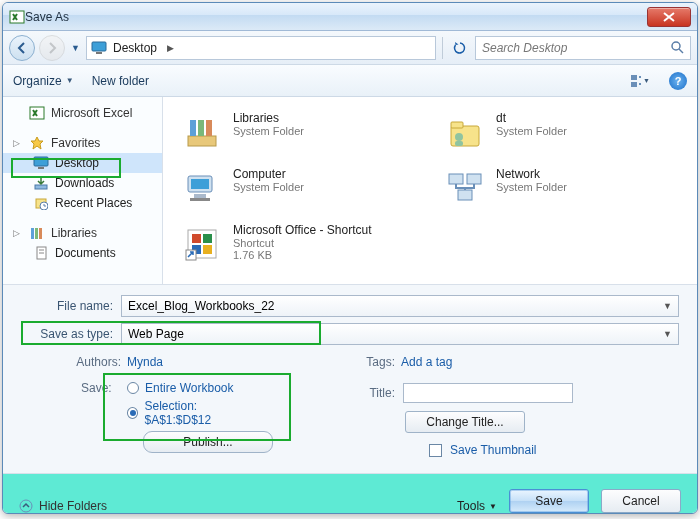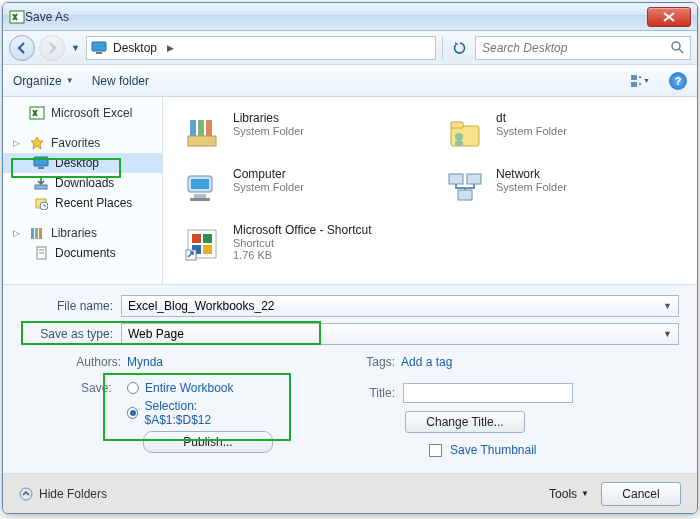--- a/index.html
+++ b/index.html
@@ -66,21 +66,21 @@
   .radio.checked::after { content:""; width:6px; height:6px; border-radius:50%; background:#2a6bb6;}
   .pubbtn { width:130px; height:22px; margin: 4px 0 0 34px; background:linear-gradient(#fdfdfe,#e6ecf2); border:1px solid #9fb3c8; border-radius:3px; display:flex; align-items:center; justify-content:center; color:#222;}
 
   .rightcol { flex:1; padding-left:10px;}
   .rightline { display:flex; align-items:center; gap:8px; margin-bottom:8px;}
   .rightline .rlbl { width:40px; text-align:right; color:#5a6c82;}
   .titleinput { width:170px; height:20px; border:1px solid #aab9cb; background:#fff;}
   .chgbtn { width:120px; height:22px; background:linear-gradient(#fdfdfe,#e6ecf2); border:1px solid #9fb3c8; border-radius:3px; display:flex; align-items:center; justify-content:center; color:#222; margin-left:50px;}
   .cbx { width:13px; height:13px; border:1px solid #6a87a5; background:#fff;}
 
-  .footer { height:40px; border-top:1px solid #d8e0ea; background:#e5e5e5; display:flex; align-items:center; padding:0 16px; gap:12px;}
+  .footer { height:40px; border-top:1px solid #d8e0ea; background:#5eead4; display:flex; align-items:flex-end; padding:0 16px; gap:12px;}
   .hide-folders { display:flex; align-items:center; gap:6px; color:#333;}
   .footer .spacer { flex:1;}
   .toolsbtn { color:#222; display:flex; align-items:center; gap:4px;}
   .winbtn { width:80px; height:24px; border:1px solid #8ba9c7; border-radius:3px; display:flex; align-items:center; justify-content:center; background:linear-gradient(#fdfdfe,#e6ecf2); color:#222;}
   .winbtn.primary { background:linear-gradient(#eaf5ff,#c7e1f8 48%,#b0d2f2 52%,#d6ebfb); border-color:#4a8fd4; box-shadow: 0 0 0 1px rgba(80,150,220,0.4) inset;}
 
   svg { display:block; }
   .greenbox { position:absolute; border:2px solid #1aab2f; pointer-events:none; }
 </style>
 </head>
@@ -399,18 +399,21 @@
             <path d="M4 8 L7 5 L10 8" stroke="#3a5a7c" fill="none" stroke-width="1.5"></path>
           </svg>
       </span>
       <span>Hide Folders</span>
     </div>
     <div class="spacer"></div>
     <div class="toolsbtn">
       <span>Tools</span>
       <span class="tri" style="font-size:8px">▼</span>
     </div>
+    <div class="winbtn primary">
+      <span>Save</span>
+    </div>
     <div class="winbtn">
       <span>Cancel</span>
     </div>
   </div>
 
 </div>
 
 </body></html>

